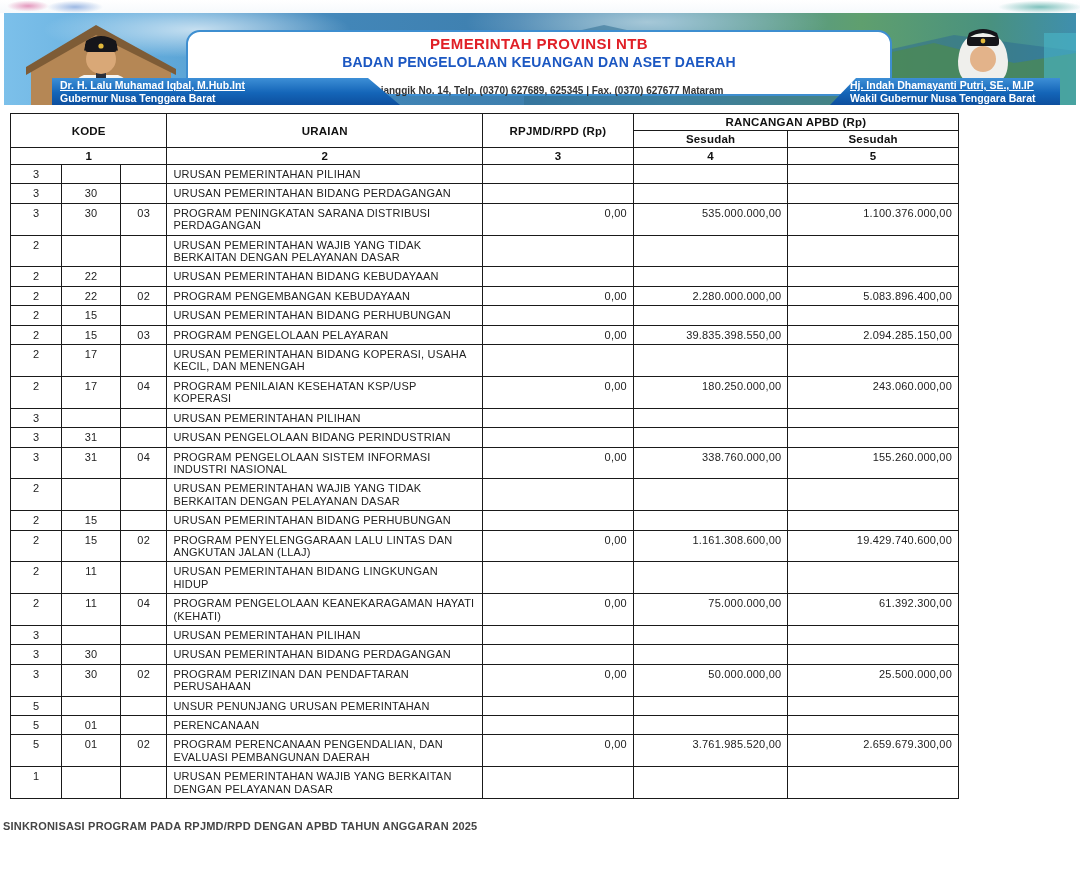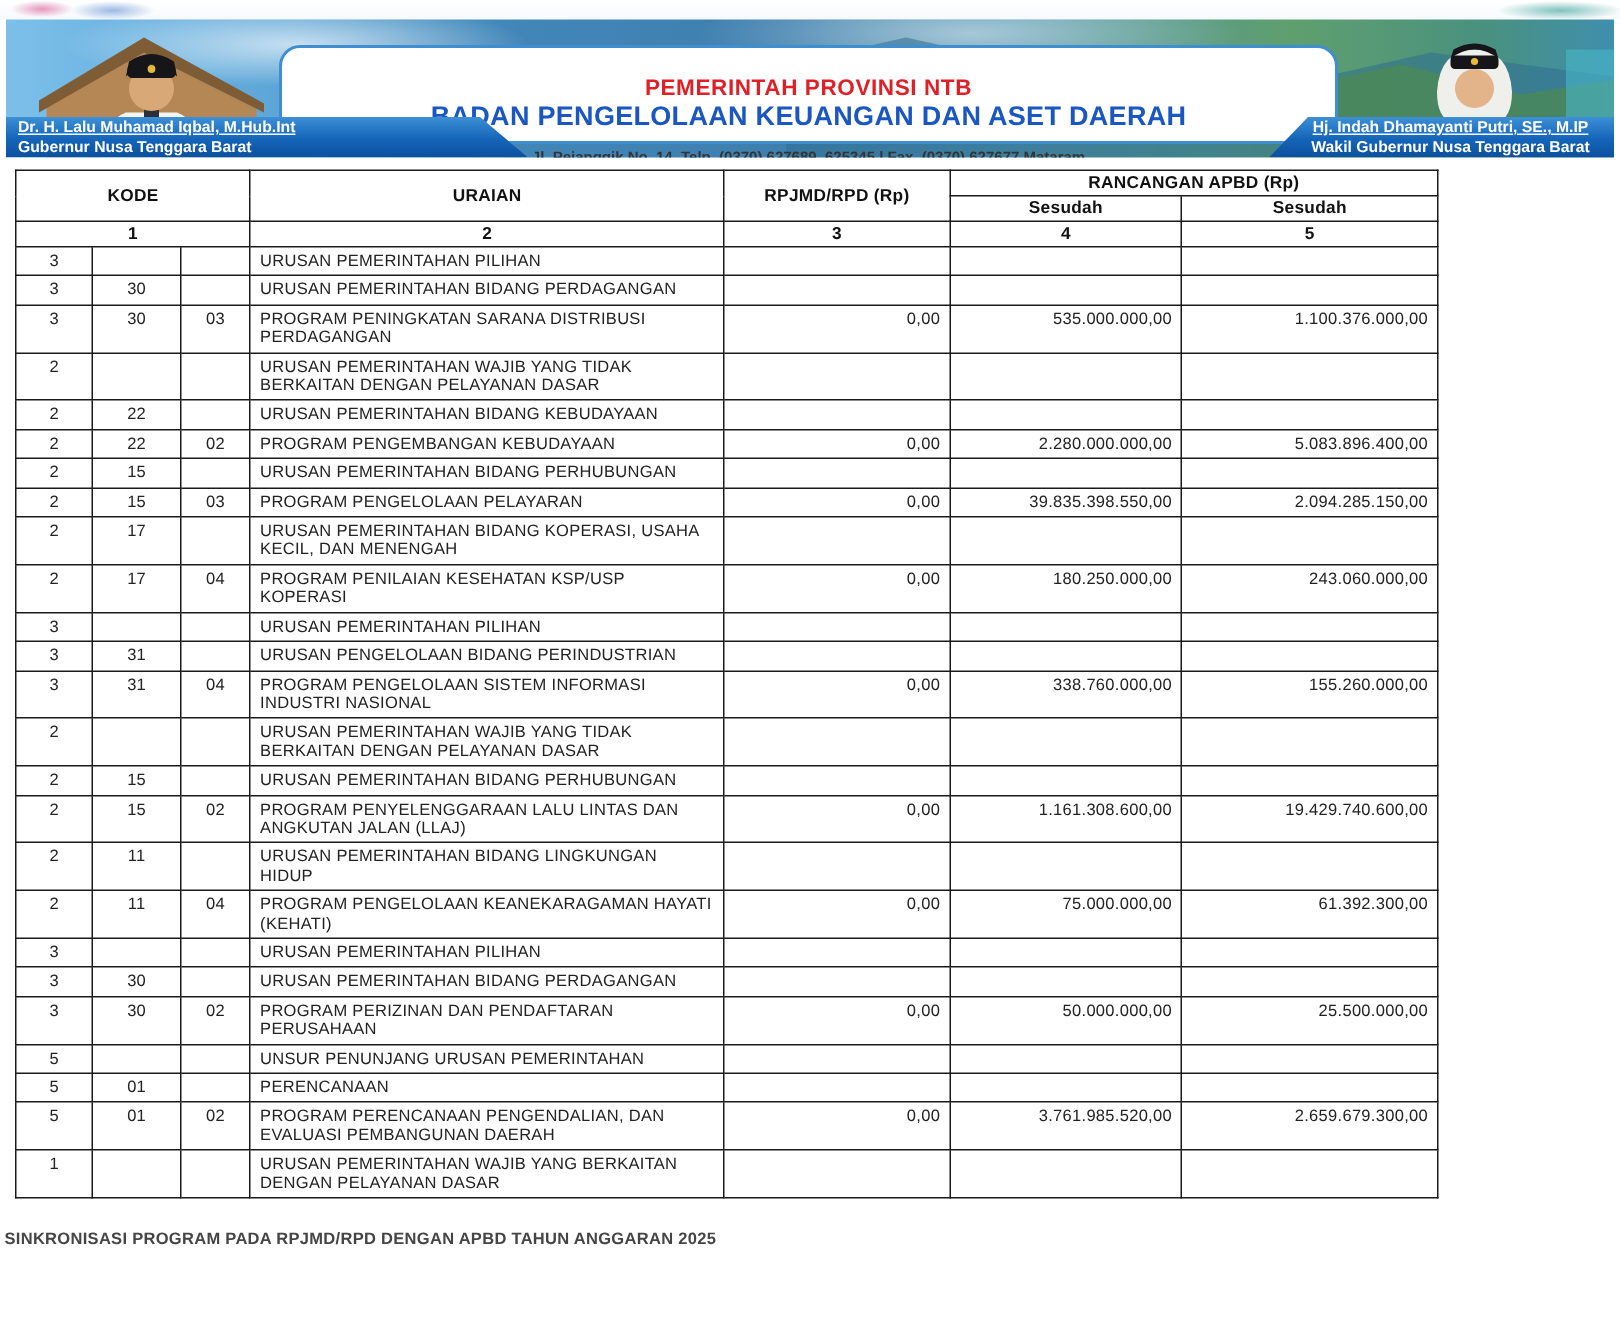--- a/index.html
+++ b/index.html
@@ -26,33 +26,33 @@
     overflow:hidden;
   }
   .scenery{position:absolute;left:0;top:0;width:100%;height:100%;}
   .official-figure{position:absolute;bottom:0;}
   .official-figure.left{left:22px;}
   .official-figure.right{right:18px;}
   .name-bar{
     position:absolute;bottom:0;height:27px;z-index:5;
     background:linear-gradient(180deg,#3d8fd6 0%,#1465b8 55%,#0d4f9e 100%);
     color:#ffffff;font-size:10.5px;font-weight:bold;line-height:12.5px;
-    padding:1px 8px 0 8px;box-sizing:border-box;white-space:nowrap;
+    padding:1px 8px 0 8px;box-sizing:border-box;white-space:nowrap;margin-left:48px;
   }
   .name-bar.left{left:0;width:348px;clip-path:polygon(0 0,316px 0,348px 100%,0 100%);text-align:left;}
-  .name-bar.right{right:0;width:230px;clip-path:polygon(26px 0,100% 0,100% 100%,0 100%);text-align:center;padding-left:20px;}
+  .name-bar.right{right:16px;width:230px;clip-path:polygon(26px 0,100% 0,100% 100%,0 100%);padding-left:20px;}
   .name-bar .nm{text-decoration:underline;}
   
   .org-box{
     position:absolute;left:182px;top:17px;width:706px;height:66px;z-index:4;
     background:#ffffff;border:2px solid #3e8ed0;border-radius:14px;
-    text-align:center;padding-top:18px;box-sizing:border-box;
+    text-align:center;padding-top:3px;box-sizing:border-box;
   }
   .org-line1{color:#e02027;font-weight:bold;font-size:15px;letter-spacing:.4px;line-height:17px;}
-  .org-line2{color:#1b57c2;font-weight:bold;font-size:18px;letter-spacing:.2px;line-height:21px;}
+  .org-line2{color:#1b57c2;font-weight:bold;font-size:14px;letter-spacing:.2px;line-height:21px;}
   .org-line3,.org-line4{color:#333333;font-weight:bold;font-size:10px;line-height:12px;margin-top:12px;}
   
   table.budget{
     position:absolute;left:10px;top:113px;width:949px;
     border-collapse:collapse;table-layout:fixed;
   }
   table.budget th, table.budget td{
     border:1px solid #1a1a1a;
     font-size:11px;letter-spacing:.2px;color:#222222;
     padding:3px 6px;vertical-align:top;box-sizing:border-box;

